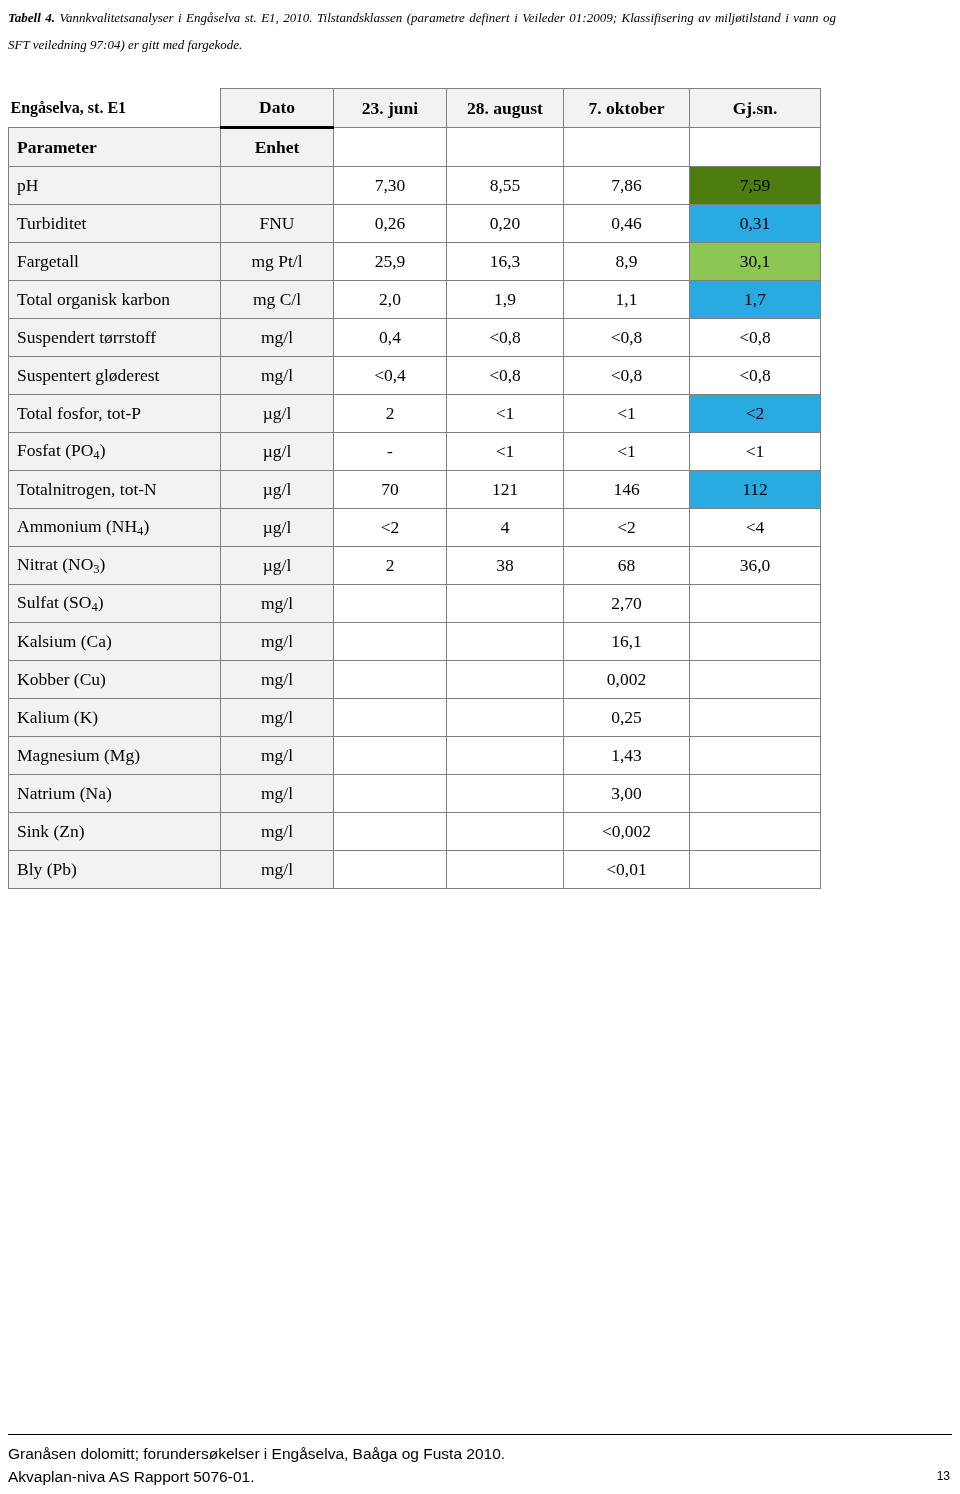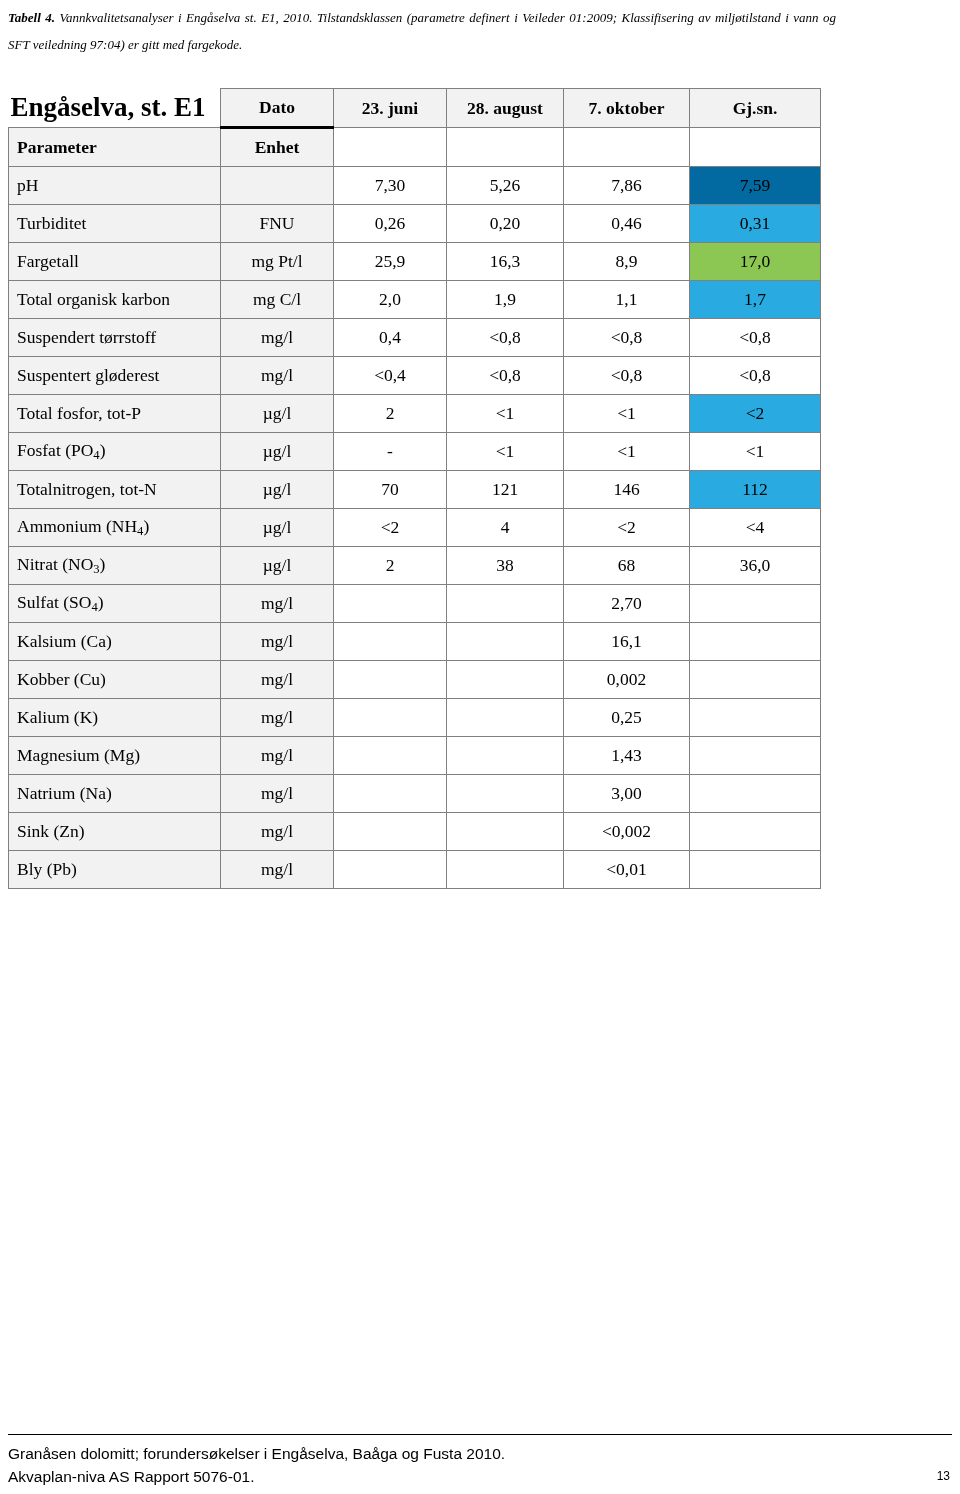--- a/index.html
+++ b/index.html
@@ -57,21 +57,21 @@
     height: 37px;
     vertical-align: middle;
     font-weight: normal;
   }
 
   
   .corner-cell {
     border: 0 !important;
     border-color: transparent !important;
     font-weight: bold !important;
-    font-size: 27px;
+    font-size: 16px;
     text-align: left;
     background: #ffffff;
     padding-left: 2px !important;
   }
 
   .hdr {
     background: #f2f2f2;
     font-weight: bold !important;
     text-align: center;
     height: 42px;
@@ -165,39 +165,39 @@
       <th class="sub-blank"></th>
       <th class="sub-blank"></th>
       <th class="sub-blank"></th>
     </tr>
   </thead>
   <tbody id="table-body">
       <tr>
         <td class="param">pH</td>
         <td class="unit"></td>
         <td class="val">7,30</td>
-        <td class="val">5,26</td>
+        <td class="val">8,55</td>
         <td class="val">7,86</td>
-        <td class="val blue" style="background: #0369a1;">7,59</td>
+        <td class="val blue" style="background: #4d7c0f;">7,59</td>
       </tr>
       <tr>
         <td class="param">Turbiditet</td>
         <td class="unit">FNU</td>
         <td class="val">0,26</td>
         <td class="val">0,20</td>
         <td class="val">0,46</td>
         <td class="val blue" style="background: rgb(41, 171, 226);">0,31</td>
       </tr>
       <tr>
         <td class="param">Fargetall</td>
         <td class="unit">mg Pt/l</td>
         <td class="val">25,9</td>
         <td class="val">16,3</td>
         <td class="val">8,9</td>
-        <td class="val green" style="background: rgb(140, 198, 83);">17,0</td>
+        <td class="val green" style="background: rgb(140, 198, 83);">30,1</td>
       </tr>
       <tr>
         <td class="param">Total organisk karbon</td>
         <td class="unit">mg C/l</td>
         <td class="val">2,0</td>
         <td class="val">1,9</td>
         <td class="val">1,1</td>
         <td class="val blue" style="background: rgb(41, 171, 226);">1,7</td>
       </tr>
       <tr>

